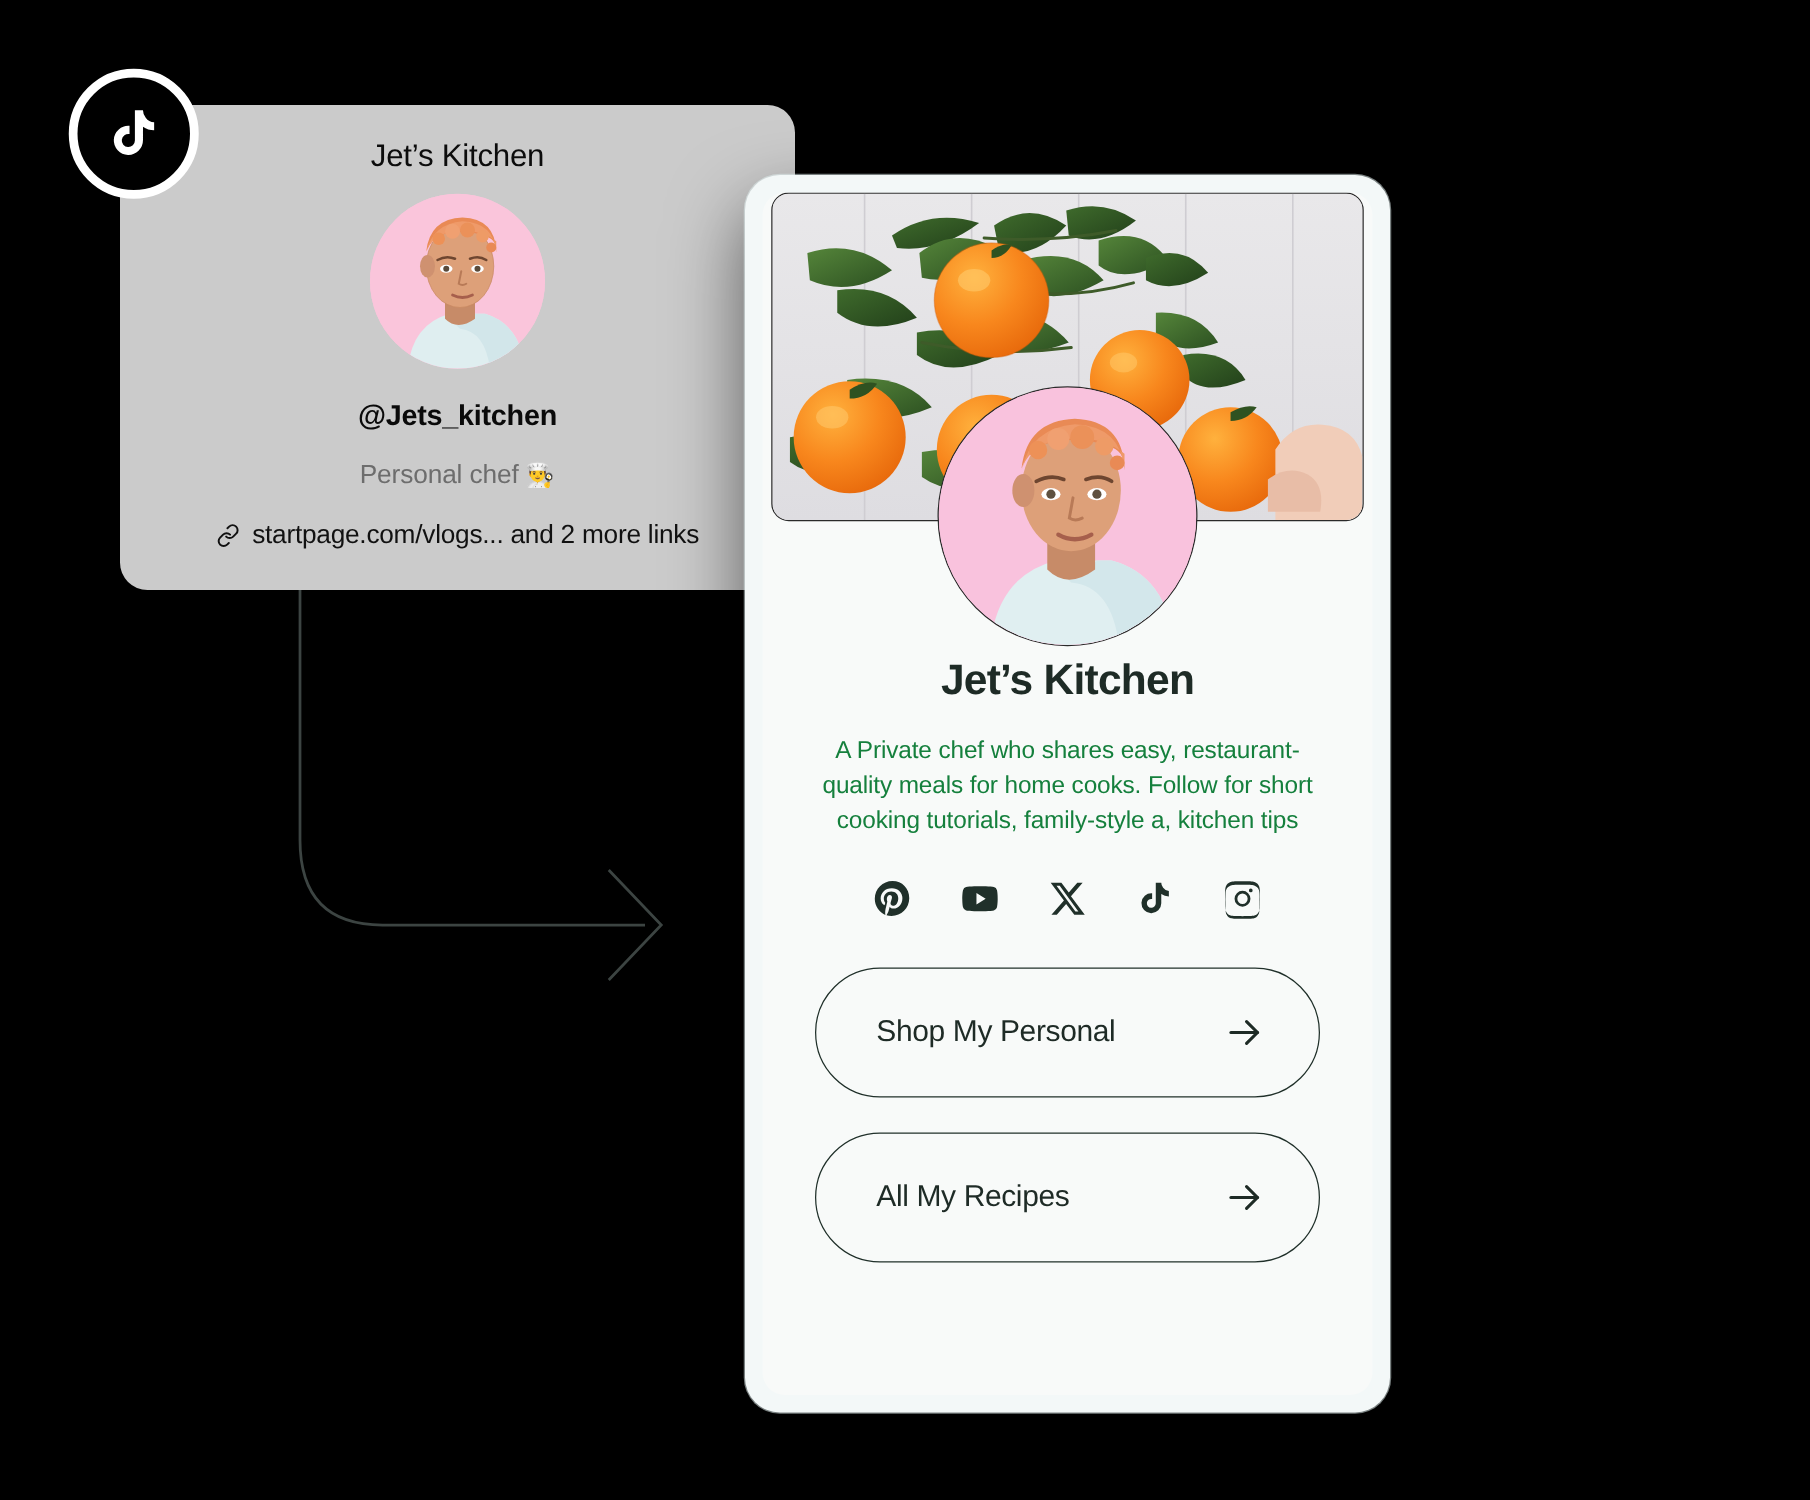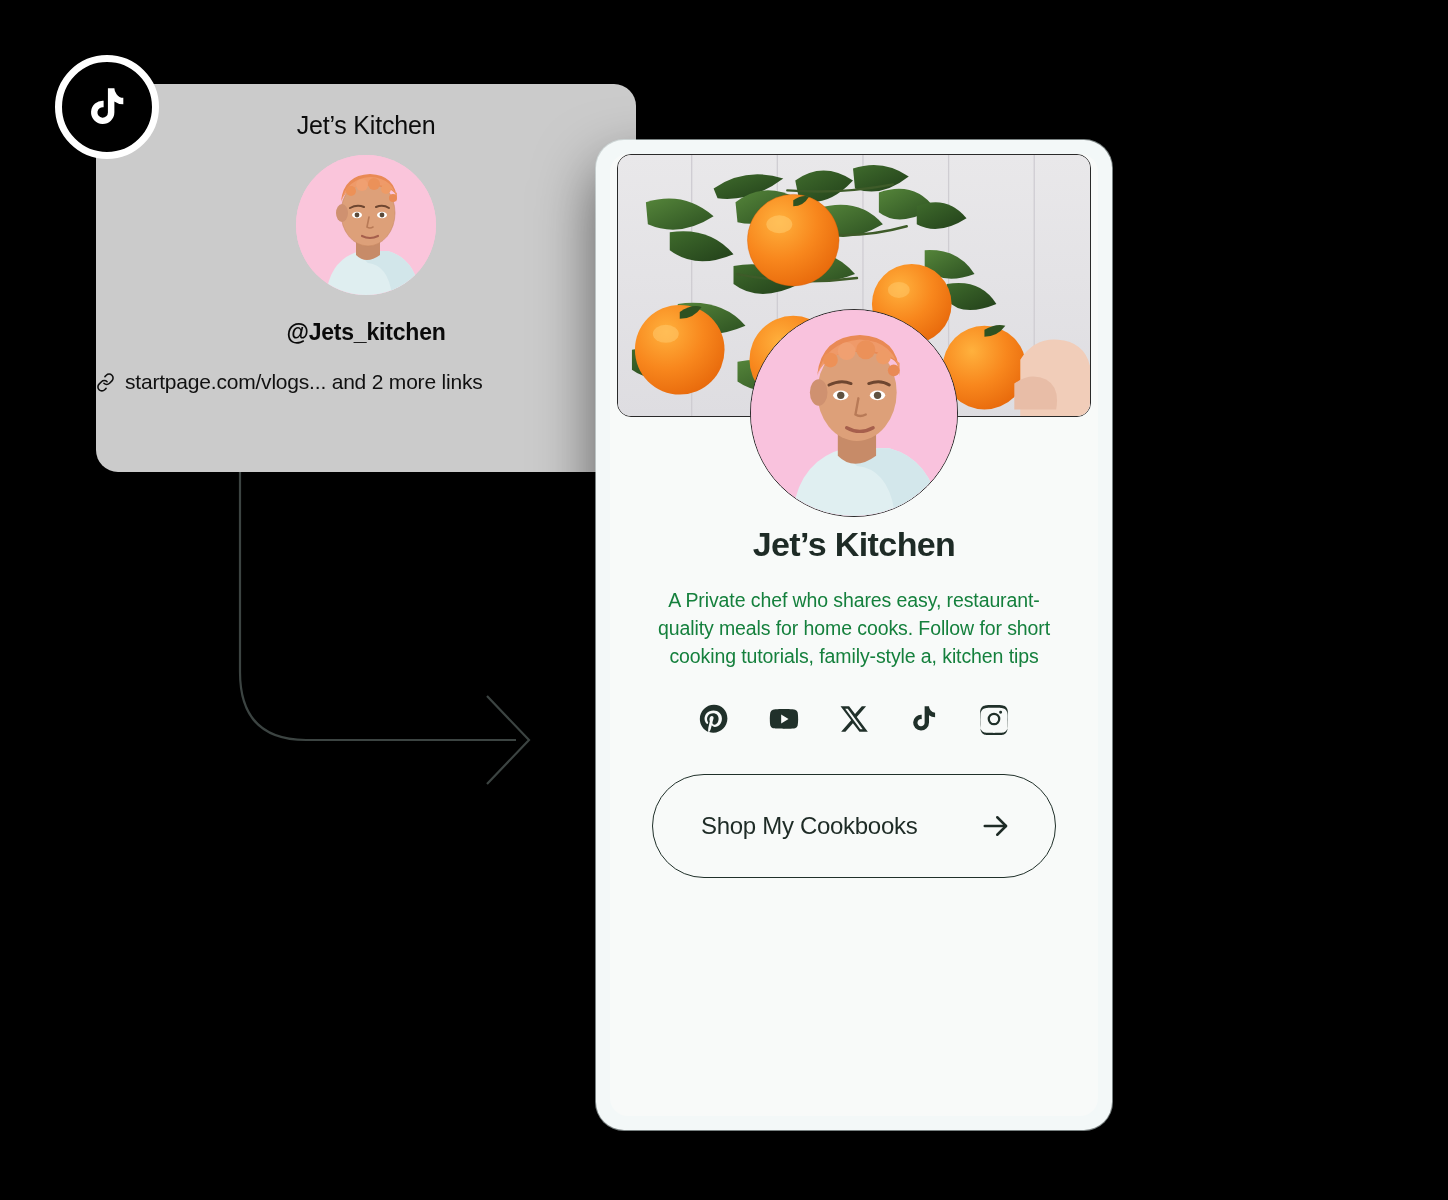--- a/index.html
+++ b/index.html
@@ -75,20 +75,21 @@
   }
   .pc-bio .emoji { font-size: 19px; }
 
   .pc-links {
     margin-top: 24px;
     font-size: 21px;
     font-weight: 500;
     color: #111111;
     display: flex;
     align-items: center;
+    justify-content: center;
     gap: 10px;
     letter-spacing: -0.2px;
   }
 
   .link-icon { display: block; width: 19px; height: 19px; }
 
   
   .tiktok-badge {
     position: absolute;
     left: 55px;
@@ -263,20 +264,24 @@
         <circle cx="61" cy="60" r="2.4" fill="#5a4a3a"></circle>
         <circle cx="86" cy="60" r="2.4" fill="#5a4a3a"></circle>
 
         <path d="M73 62 L71 72 Q74 74 77 72" stroke="#b87a57" stroke-width="1.6" fill="none" stroke-linecap="round"></path>
         <path d="M66 81 Q74 85 82 81" stroke="#a65f4c" stroke-width="2.2" fill="none" stroke-linecap="round"></path>
       </svg>
     </div>
 
     <div class="pc-handle">@Jets_kitchen</div>
 
+    <div class="pc-bio">
+      <span>Personal chef</span>
+      <span class="emoji">👨‍🍳</span>
+    </div>
 
     <div class="pc-links">
       <svg class="link-icon" viewBox="0 0 24 24" fill="none" stroke="#111111" stroke-width="2" stroke-linecap="round">
         <path d="M10 13a5 5 0 0 0 7.1 0l3-3a5 5 0 0 0-7.1-7.1l-1.7 1.7"></path>
         <path d="M14 11a5 5 0 0 0-7.1 0l-3 3a5 5 0 0 0 7.1 7.1l1.7-1.7"></path>
       </svg>
       <span>startpage.com/vlogs... and 2 more links</span>
     </div>
   </div>
 
@@ -421,28 +426,37 @@
         <span class="social-icon">
           <svg viewBox="0 0 24 24">
               <path d="M12 2.16c3.2 0 3.58.01 4.85.07 1.17.05 1.8.25 2.23.41.56.22.96.48 1.38.9.42.42.68.82.9 1.38.16.42.36 1.06.41 2.23.06 1.27.07 1.65.07 4.85s-.01 3.58-.07 4.85c-.05 1.17-.25 1.8-.41 2.23-.22.56-.48.96-.9 1.38-.42.42-.82.68-1.38.9-.42.16-1.06.36-2.23.41-1.27.06-1.65.07-4.85.07s-3.58-.01-4.85-.07c-1.17-.05-1.8-.25-2.23-.41a3.7 3.7 0 0 1-1.38-.9 3.7 3.7 0 0 1-.9-1.38c-.16-.42-.36-1.06-.41-2.23C2.17 15.58 2.16 15.2 2.16 12s.01-3.58.07-4.85c.05-1.17.25-1.8.41-2.23.22-.56.48-.96.9-1.38.42-.42.82-.68 1.38-.9.42-.16 1.06-.36 2.23-.41C8.42 2.17 8.8 2.16 12 2.16zm0 1.98c-3.15 0-3.5.01-4.74.07-1.14.05-1.76.24-2.17.4-.55.21-.94.47-1.35.88-.41.41-.67.8-.88 1.35-.16.41-.35 1.03-.4 2.17-.06 1.24-.07 1.59-.07 4.74s.01 3.5.07 4.74c.05 1.14.24 1.76.4 2.17.21.55.47.94.88 1.35.41.41.8.67 1.35.88.41.16 1.03.35 2.17.4 1.24.06 1.59.07 4.74.07s3.5-.01 4.74-.07c1.14-.05 1.76-.24 2.17-.4.55-.21.94-.47 1.35-.88.41-.41.67-.8.88-1.35.16-.41.35-1.03.4-2.17.06-1.24.07-1.59.07-4.74s-.01-3.5-.07-4.74c-.05-1.14-.24-1.76-.4-2.17a3.6 3.6 0 0 0-.88-1.35 3.6 3.6 0 0 0-1.35-.88c-.41-.16-1.03-.35-2.17-.4-1.24-.06-1.59-.07-4.74-.07zm0 3.37a4.49 4.49 0 1 1 0 8.98 4.49 4.49 0 0 1 0-8.98zm0 7.4a2.91 2.91 0 1 0 0-5.82 2.91 2.91 0 0 0 0 5.82zm5.72-7.6a1.05 1.05 0 1 1-2.1 0 1.05 1.05 0 0 1 2.1 0z"></path>
             </svg>
         </span>
       </div>
 
       <div class="links-list">
 
         <div class="link-button">
-          <span class="lb-label">Shop My Cookbooks</span>
+          <span class="lb-label">Shop My Personal</span>
           <span class="lb-arrow">
             <svg viewBox="0 0 24 24" fill="none" stroke="currentColor" stroke-width="2" stroke-linecap="round" stroke-linejoin="round">
               <line x1="3" y1="12" x2="20" y2="12"></line>
                 <polyline points="13,5 20,12 13,19"></polyline>
             </svg>
           </span>
         </div>
 
+        <div class="link-button">
+          <span class="lb-label">All My Recipes</span>
+          <span class="lb-arrow">
+            <svg viewBox="0 0 24 24" fill="none" stroke="currentColor" stroke-width="2" stroke-linecap="round" stroke-linejoin="round">
+              <line x1="3" y1="12" x2="20" y2="12"></line>
+                <polyline points="13,5 20,12 13,19"></polyline>
+            </svg>
+          </span>
+        </div>
 
       </div>
 
     </div>
   </div>
 
 </div>
 
 </body></html>

